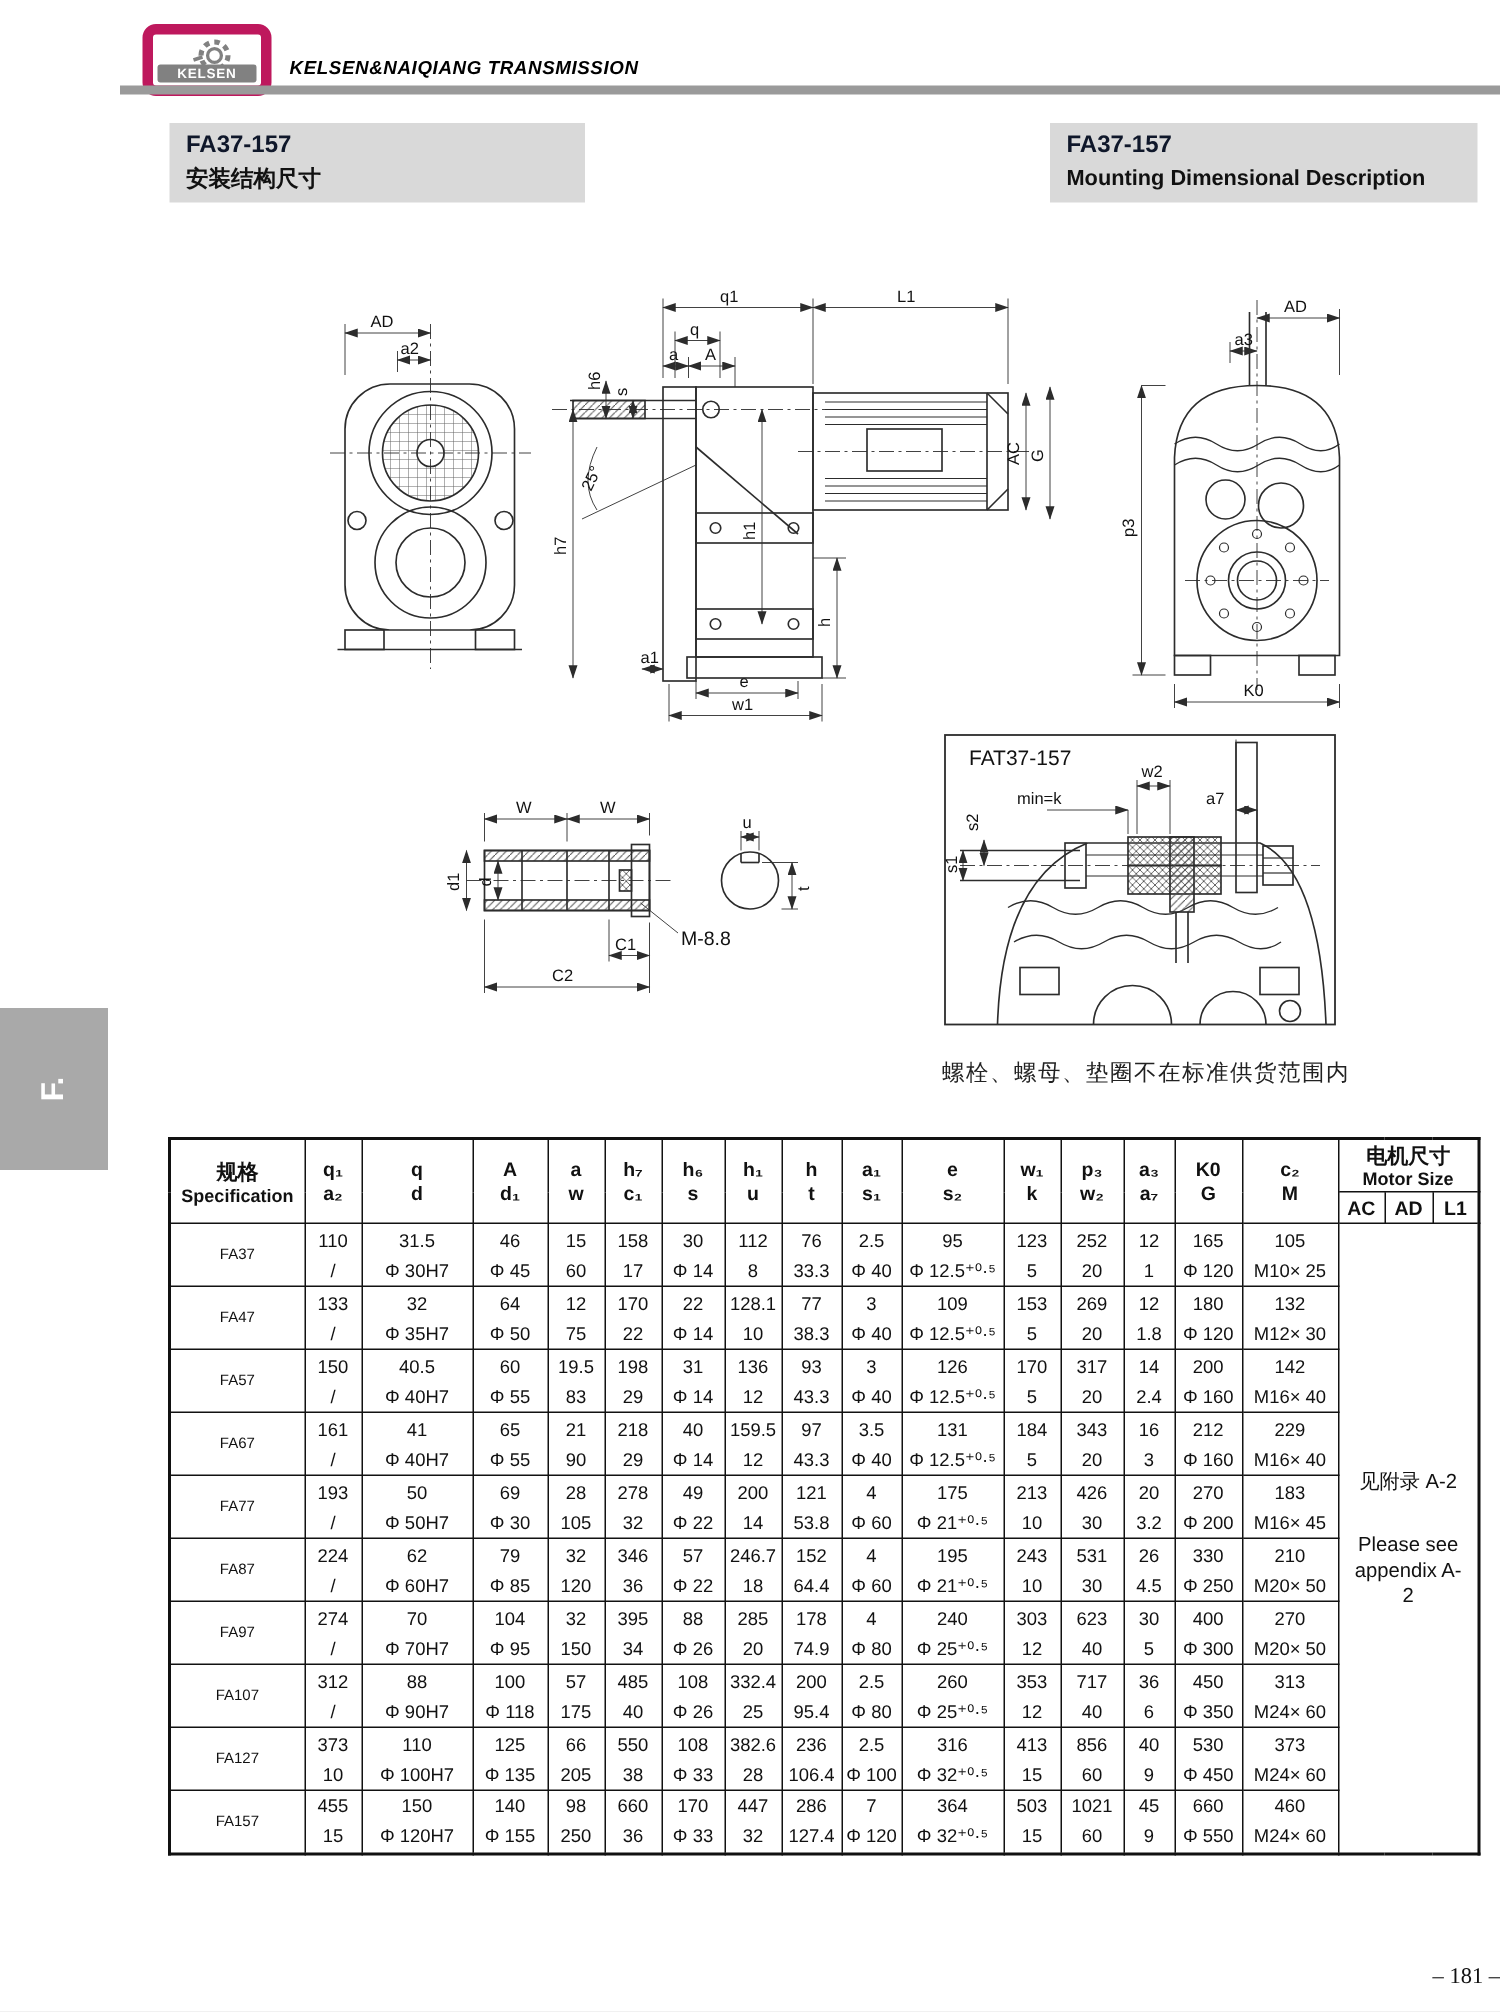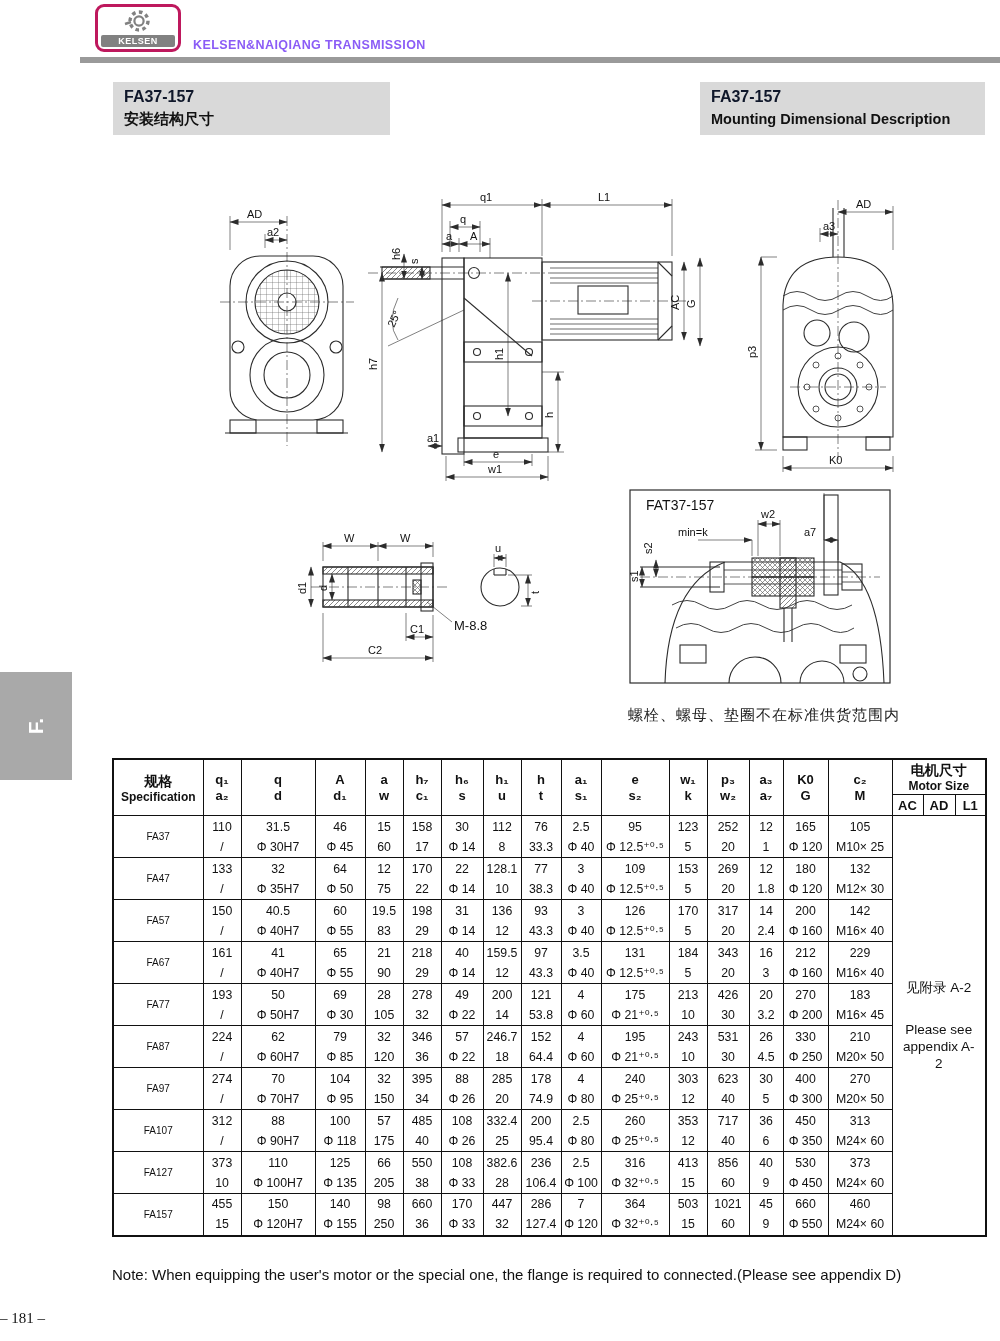--- a/index.html
+++ b/index.html
@@ -1,28 +1,28 @@
 <!DOCTYPE html>
 <html><head>
 <meta charset="utf-8">
 <style>
   html,body{margin:0;padding:0;background:#e8e8e8;}
   .page{position:relative;width:1000px;height:1341px;background:#ffffff;
         font-family:"Liberation Sans","DejaVu Sans",sans-serif;overflow:hidden;}
 
   
-  .logo-box{position:absolute;left:95px;top:4px;width:86px;height:48px;
-            border:3px solid #be185d;border-radius:9px;box-sizing:border-box;}
+  .logo-box{position:absolute;left:95px;top:16px;width:86px;height:48px;
+            border:7px solid #be185d;border-radius:9px;box-sizing:border-box;}
   .logo-text{position:absolute;bottom:2px;left:3px;right:3px;background:#818181;color:#fff;
              font-size:9px;font-weight:bold;text-align:center;border-radius:2px;
              letter-spacing:.5px;padding:1px 0;}
   .brand-cn{position:absolute;left:192px;top:5px;font-size:30px;font-weight:bold;
             color:#7e7e7e;letter-spacing:3px;}
   .brand-en{position:absolute;left:193px;top:38px;font-size:12.5px;font-weight:bold;
-            color:#8b5cf6;letter-spacing:.4px;}
+            color:#000000;letter-spacing:.4px;font-style:italic;}
   .topbar{position:absolute;left:80px;top:57px;width:920px;height:6px;background:#9a9a9a;}
 
   
   .title-block{position:absolute;top:82px;height:53px;background:#d9d9d9;
                padding:6px 11px;box-sizing:border-box;}
   .tb-left{left:113px;width:277px;}
   .tb-right{left:700px;width:285px;}
   .t-model{font-size:16px;font-weight:bold;color:#0f172a;}
   .t-sub{font-size:15px;font-weight:bold;color:#111;margin-top:4px;}
   .t-sub-en{font-size:14.5px;font-weight:bold;color:#111;margin-top:5px;}
@@ -50,21 +50,21 @@
   #dim-table tbody tr{height:42px;}
   .c-spec{font-size:10px;}
   .c-top,.c-bot{font-size:12.3px;line-height:20px;white-space:nowrap;}
   .c-note{font-size:13.5px;}
   .mnote-cn{margin-bottom:24px;}
   .mnote-en{padding:0 8px;line-height:17px;}
 
   
   .note-cn-line{position:absolute;left:112px;top:1242px;font-size:15px;color:#111;}
   .note-en-line{position:absolute;left:112px;top:1266px;font-size:15px;color:#111;}
-  .pageno{position:absolute;left:0;right:0;top:1310px;text-align:left;font-size:15px;color:#111;
+  .pageno{position:absolute;left:0;right:0;top:1310px;text-align:right;font-size:15px;color:#111;
           font-family:"Liberation Serif","DejaVu Serif",serif;}
 </style>
 </head>
 <body>
 
 <div class="page">
 
   <div class="logo-box">
     <svg width="34" height="24" viewBox="0 0 34 24" style="position:absolute;top:2px;left:24px">
       <circle cx="17" cy="12" r="9" fill="none" stroke="#818181" stroke-width="3.4" stroke-dasharray="3.6 3.4"></circle>
@@ -1091,15 +1091,14 @@
             <div class="c-bot">Φ 550</div>
           </td>
           <td class="c">
             <div class="c-top">460</div>
             <div class="c-bot">M24× 60</div>
           </td>
         </tr>
       </tbody>
     </table>
 
-  <div class="note-en-line">Note: When equipping the user's motor or the special one, the flange is required to connected.(Please see appendix D)</div>
   <div class="pageno">– 181 –</div>
 </div>
 
 </body></html>

